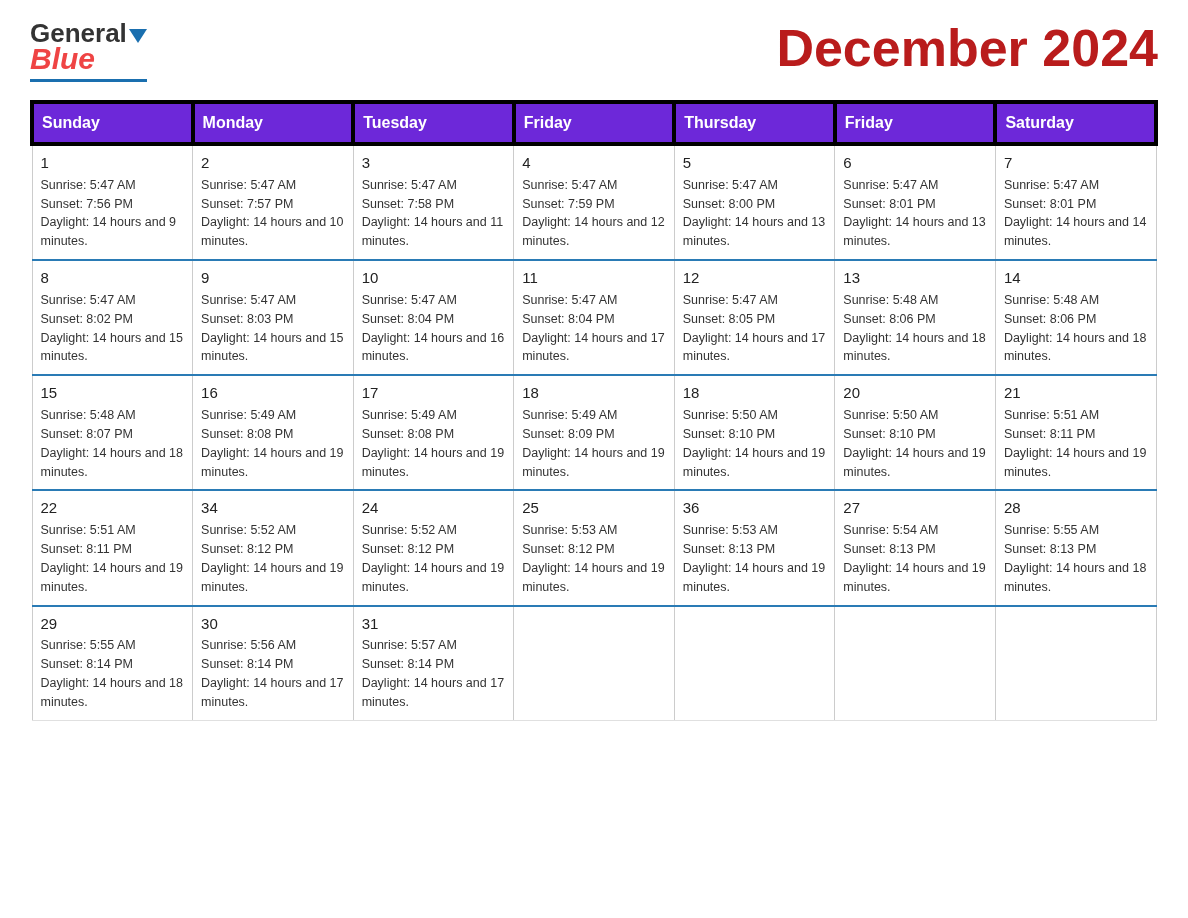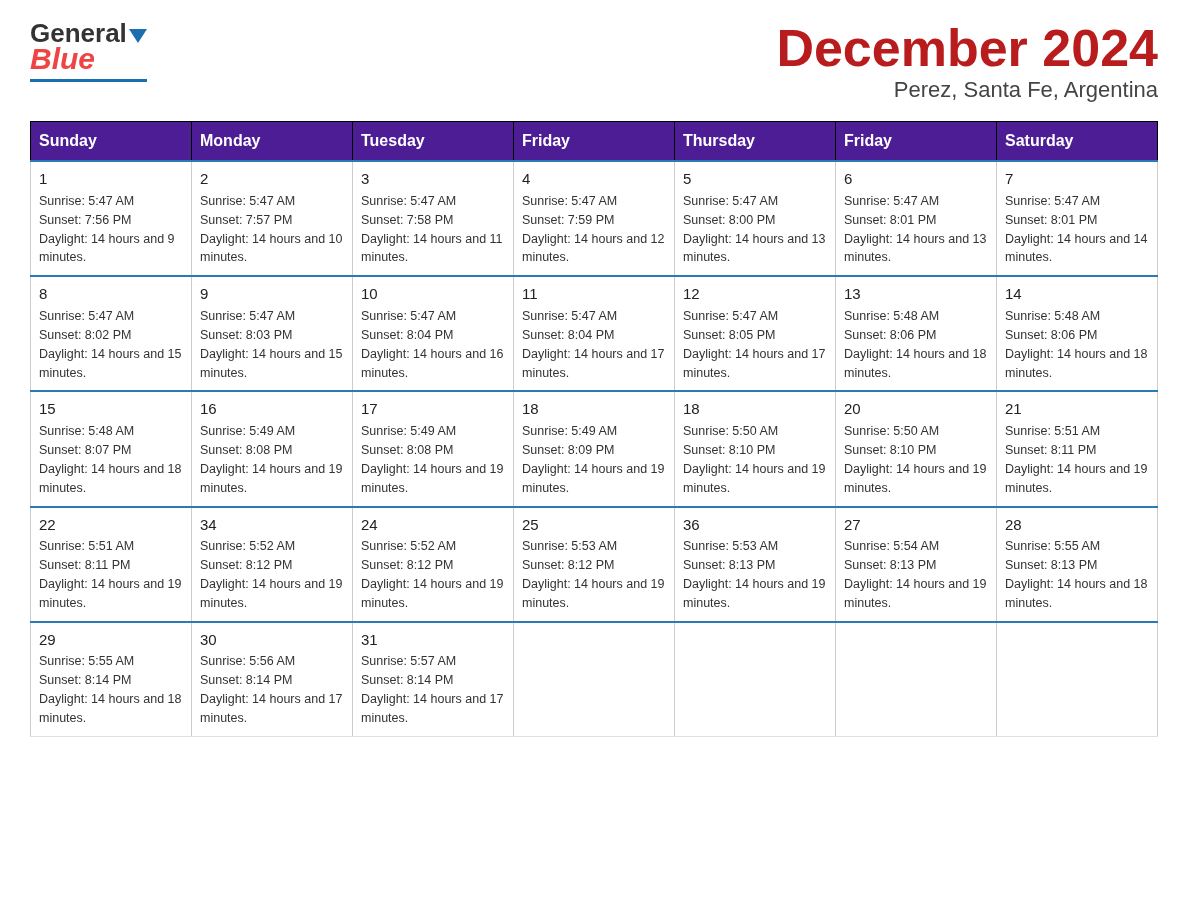--- a/index.html
+++ b/index.html
@@ -49,27 +49,27 @@
       font-size: 22px;
       font-weight: normal;
       color: #444;
     }
     table {
       width: 100%;
       border-collapse: collapse;
       table-layout: fixed;
     }
     thead tr th {
-      background: #4c1d95;
+      background: #6d28d9;
       color: #fff;
       font-size: 16px;
       font-weight: bold;
       padding: 10px 8px;
       text-align: left;
-      border: 1px solid #000000;
+      border: 4px solid #000000;
     }
     tbody tr td {
       vertical-align: top;
       padding: 6px 8px 8px 8px;
       font-size: 13px;
       color: #222;
       border-left: 1px solid #ccc;
       border-right: 1px solid #ccc;
       border-bottom: none;
       border-top: none;
@@ -103,21 +103,20 @@
       <span class="logo-general">General</span>
         <span style="display:inline-block;width:0;height:0;border-left:9px solid transparent;border-right:9px solid transparent;border-top:14px solid #1a6faf;margin-left:2px;margin-top:5px;vertical-align:top;"></span>
     </div>
     <div style="font-size:30px;font-weight:bold;color:#ef4444;margin-top:-4px;font-style:italic;">
       <span>Blue</span>
     </div>
     <div class="logo-line"></div>
   </div>
   <div class="title-block">
     <h1>December 2024</h1>
-    <h2>Perez, Santa Fe, Argentina</h2>
   </div>
 </div>
 
 <table>
   <thead>
     <tr>
     <th>Sunday</th>
         <th>Monday</th>
         <th>Tuesday</th>
         <th>Friday</th>

